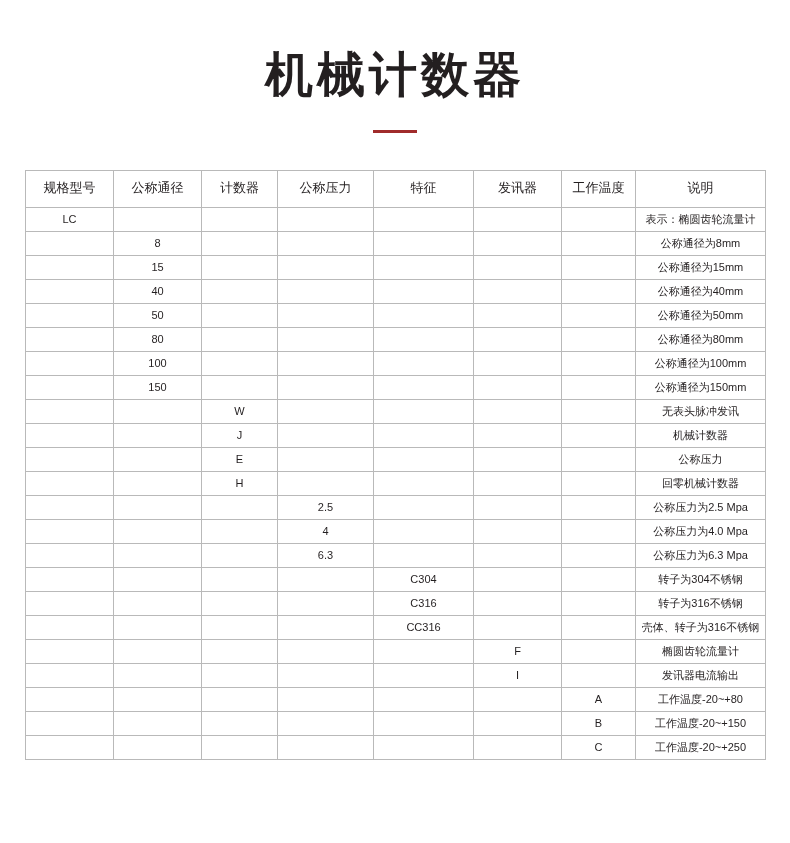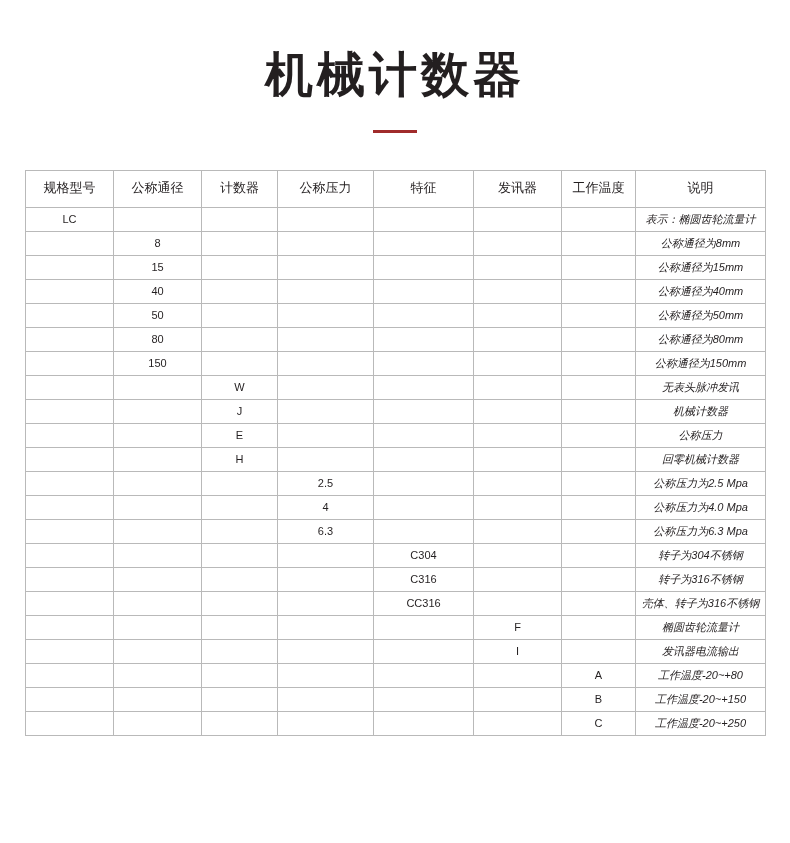--- a/index.html
+++ b/index.html
@@ -66,21 +66,20 @@
   col.c0 { width: 88px; }
   col.c1 { width: 88px; }
   col.c2 { width: 76px; }
   col.c3 { width: 96px; }
   col.c4 { width: 100px; }
   col.c5 { width: 88px; }
   col.c6 { width: 74px; }
   col.c7 { width: 130px; }
   .desc-cell {
     font-size: 11px;
-    font-style: italic;
   }
 </style>
 </head>
 <body>
 
 <div class="page">
 
   <div class="title">机械计数器</div>
   <div class="title-rule"></div>
 
@@ -164,20 +163,30 @@
             <td>80</td>
             <td></td>
             <td></td>
             <td></td>
             <td></td>
             <td></td>
             <td class="desc-cell">公称通径为80mm</td>
           </tr>
           <tr>
             <td></td>
+            <td>100</td>
+            <td></td>
+            <td></td>
+            <td></td>
+            <td></td>
+            <td></td>
+            <td class="desc-cell">公称通径为100mm</td>
+          </tr>
+          <tr>
+            <td></td>
             <td>150</td>
             <td></td>
             <td></td>
             <td></td>
             <td></td>
             <td></td>
             <td class="desc-cell">公称通径为150mm</td>
           </tr>
           <tr>
             <td></td>

